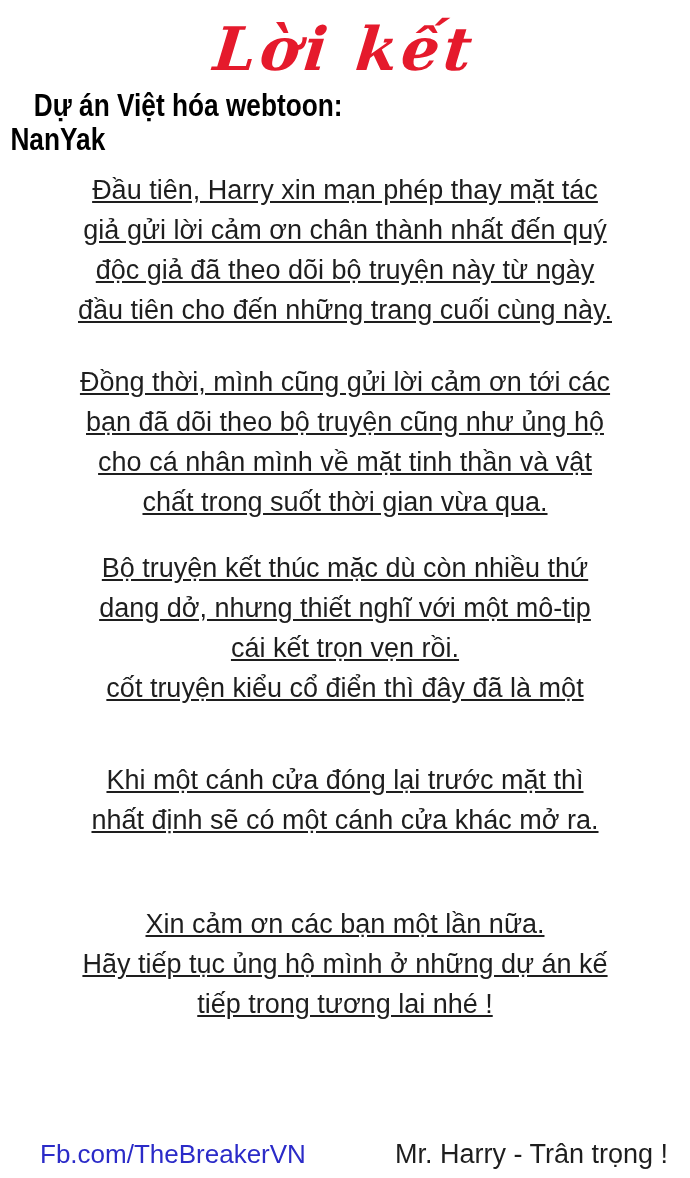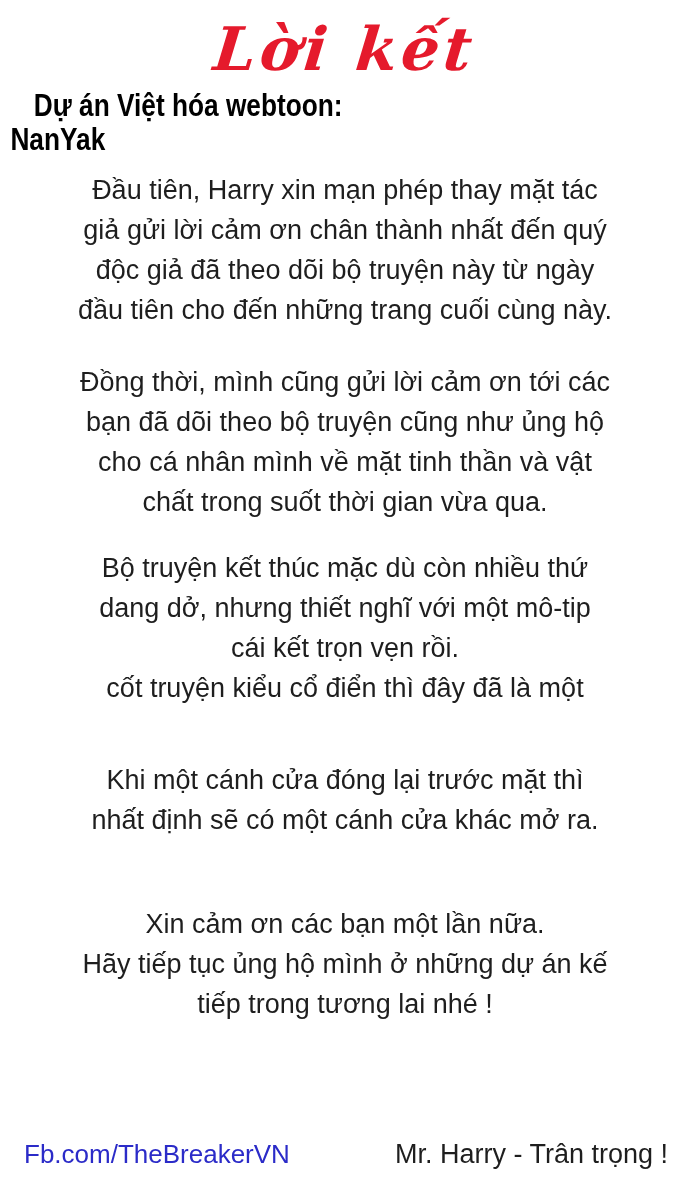--- a/index.html
+++ b/index.html
@@ -48,29 +48,30 @@
     line-height: 38px;
     color: #1e1e1e;
   }
   .date-start-value { color: #e31bca; }
   .date-end-value   { color: #e85330; }
   .para {
     text-align: center;
     font-size: 27px;
     line-height: 40px;
     color: #1e1e1e;
+    text-decoration: underline;
   }
   .para-1 { margin-top: 14px; }
   .para-2 { margin-top: 32px; text-align: center; }
   .para-3 { margin-top: 26px; }
   .para-4 { margin-top: 52px; }
   .para-5 { margin-top: 64px; }
   .footer {
     position: absolute;
-    left: 0;
+    left: 16px;
     right: 0;
     bottom: 8px;
     display: flex;
     justify-content: space-between;
     align-items: flex-start;
     padding: 0 22px 0 24px;
   }
   .footer-link {
     font-size: 26px;
     color: #2b2bc8;

